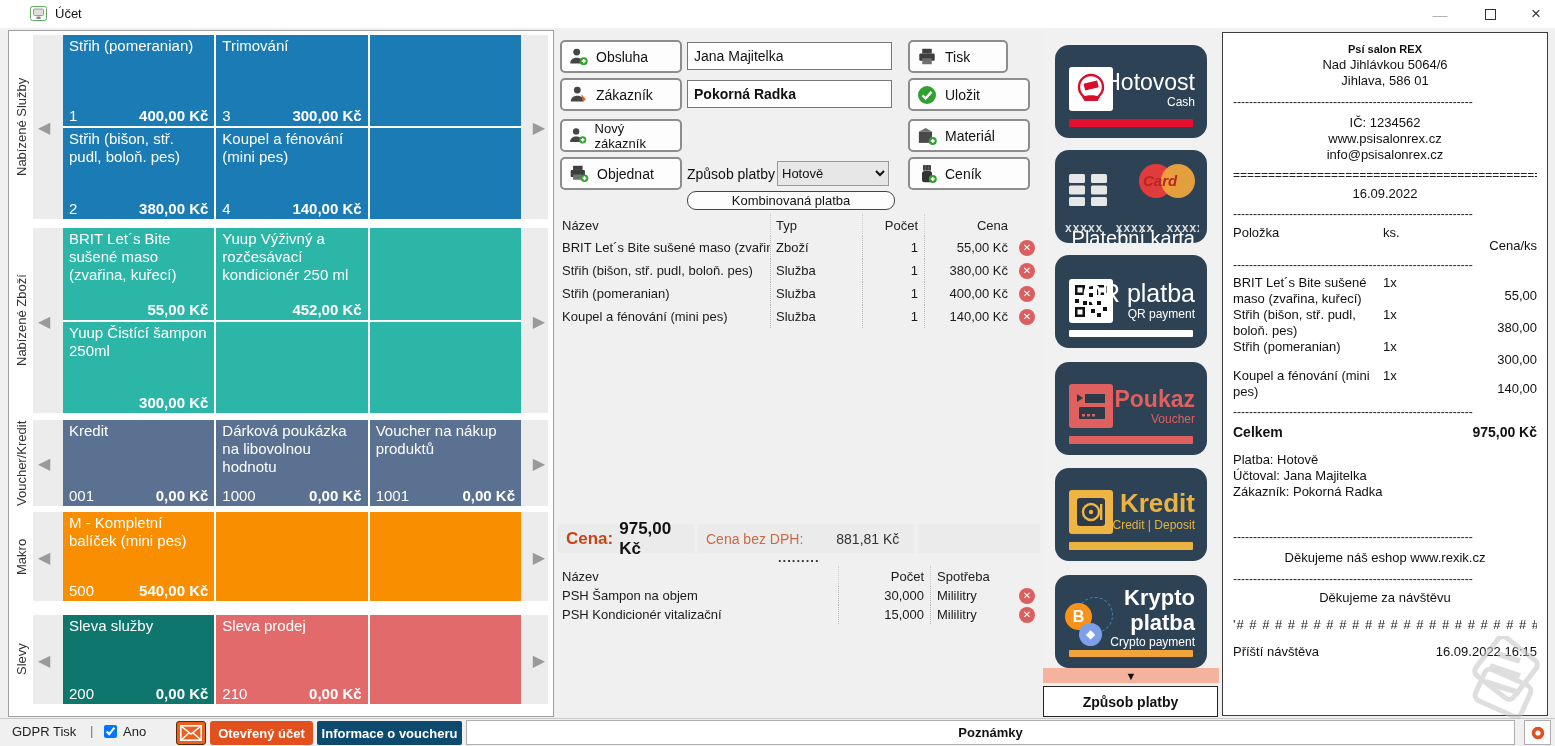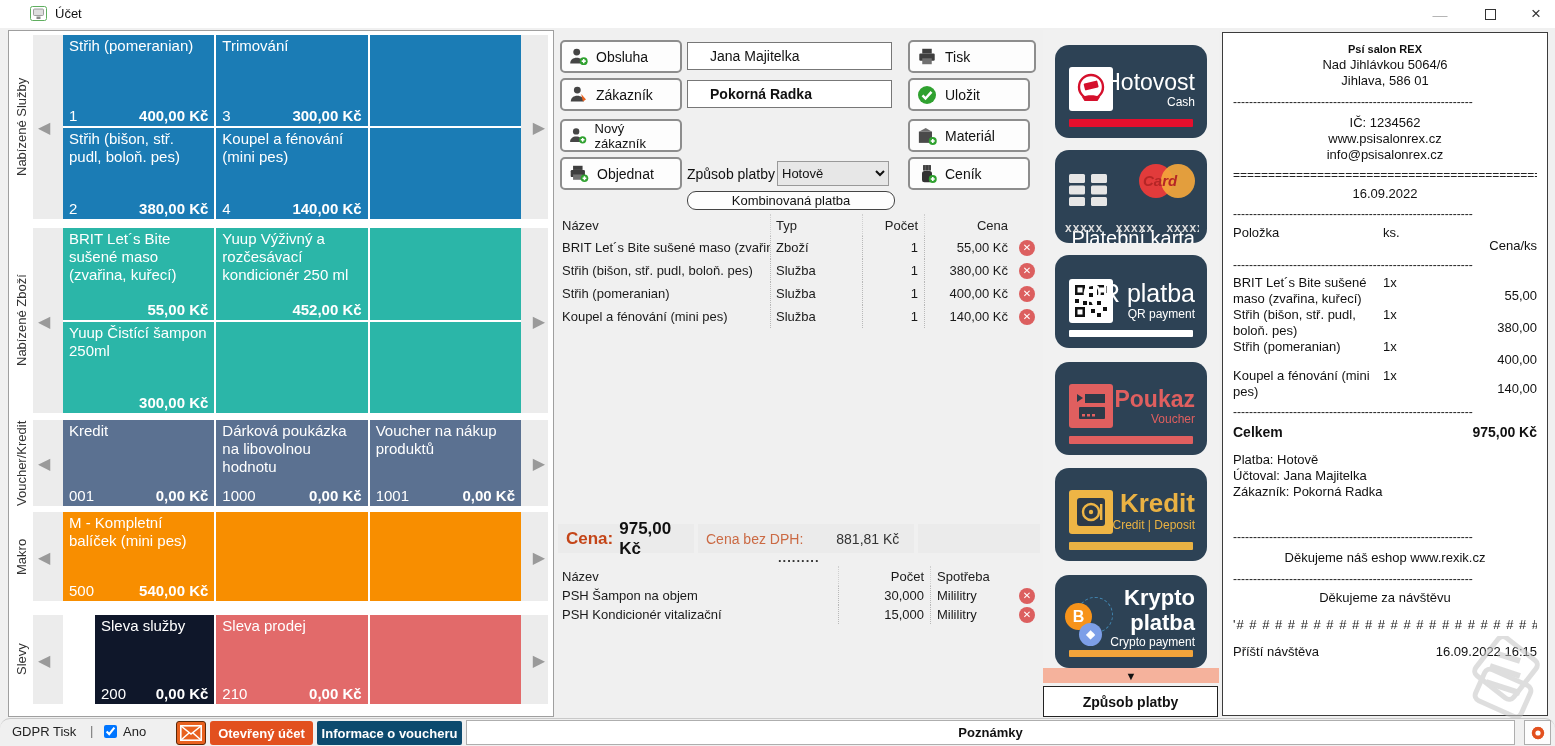--- a/index.html
+++ b/index.html
@@ -26,21 +26,21 @@
   .arrow-l { left:5px; }
   .arrow-r { right:3px; }
   .tiles { position:absolute; left:30px; top:0; bottom:0; width:458px; display:grid; grid-template-columns:repeat(3,1fr); gap:2px; background:#fff; }
   .tile { position:relative; color:#fff; overflow:hidden; }
   .tile-name { padding:2px 6px 0 6px; font-size:15px; line-height:1.2; }
   .tile-foot { position:absolute; left:6px; right:6px; bottom:2px; display:flex; justify-content:space-between; font-size:15px; }
   .tile-price { font-weight:bold; }
 
   
   .btn-ui { position:absolute; display:flex; align-items:center; gap:8px; background:#fdfdfd; border:2px solid #8d8d8d; border-radius:5px; padding:0 7px; font-size:14px; color:#111; height:33px; }
-  .txt-input { position:absolute; height:28px; border:1px solid #777; background:#fff; font-size:14px; padding:0 22px; font-family:inherit; color:#111; }
+  .txt-input { position:absolute; height:28px; border:1px solid #777; background:#fff; font-size:14px; padding:0 6px; font-family:inherit; color:#111; }
   .bold-input { font-weight:bold; }
   #lbl-zpusob { position:absolute; left:687px; top:166px; font-size:14px; color:#111; }
   #sel-platba { position:absolute; left:777px; top:161px; width:112px; height:25px; font-size:13px; font-family:inherit; background:#e7e7e7; border:1px solid #999; color:#111; }
   #btn-komb { position:absolute; left:687px; top:191px; width:208px; height:19px; border:1px solid #444; border-radius:9px; background:#fdfdfd; font-size:13px; color:#111; display:flex; align-items:center; justify-content:center; }
 
   
   #items-table { position:absolute; left:558px; top:214px; width:482px; font-size:13px; color:#1a1a1a; }
   .trow { display:flex; align-items:center; height:23px; }
   .thead { height:22px; color:#222; }
   .c-name { width:212px; padding-left:4px; overflow:hidden; white-space:nowrap; }
@@ -84,21 +84,21 @@
   .r-center { text-align:center; line-height:16px; }
   .r-line { overflow:hidden; white-space:nowrap; line-height:14px; font-size:12px; color:#222; }
   .r-cols { display:flex; line-height:16px; }
   .r-c1 { width:150px; }
   .r-c2 { width:60px; }
   .r-c3 { flex:1; text-align:right;margin-top:13px; }
   .r-item { display:flex; line-height:16px; }
   .r-bold { font-weight:bold; }
 
   
-  #bottombar { position:absolute; left:0; top:718px; width:1555px; height:28px; background:#f0f0f0; border-top:1px solid #c9c9c9; font-size:13px; color:#222;border-radius:10px; }
+  #bottombar { position:absolute; left:0; top:718px; width:1555px; height:28px; background:#f0f0f0; border-top:1px solid #c9c9c9; font-size:13px; color:#222; }
   #gdpr-label { position:absolute; left:12px; top:5px; }
   #gdpr-sep { position:absolute; left:90px; top:4px; color:#777; }
   #gdpr-check { position:absolute; left:104px; top:6px; }
   #gdpr-ano { position:absolute; left:123px; top:5px; }
   #btn-envelope { position:absolute; left:176px; top:2px; width:30px; height:24px; background:#e8611f; border:1px solid #5c2807; border-radius:3px; display:flex; align-items:center; justify-content:center; }
   #tab-open { position:absolute; left:210px; top:2px; width:103px; height:24px; background:#e2501e; border-radius:3px; color:#fff; font-weight:bold; display:flex; align-items:center; justify-content:center; }
   #tab-voucher { position:absolute; left:317px; top:2px; width:145px; height:24px; background:#0c4a6e; border-radius:2px; color:#fff; font-weight:bold; display:flex; align-items:center; justify-content:center; }
   #notes-field { position:absolute; left:466px; top:1px; width:1049px; height:25px; background:#fff; border:1px solid #aeaeae; display:flex; align-items:center; justify-content:center; font-weight:bold; color:#111; }
   #btn-gear { position:absolute; left:1524px; top:1px; width:27px; height:25px; background:#fdfdfd; border:1px solid #aeaeae; display:flex; align-items:center; justify-content:center; }
 
@@ -247,21 +247,21 @@
       </div>
       <div class="arrow arrow-r" data-interactable="true">▶</div>
     </div>
   </div>
 
   <div class="cat" style="top:584px;height:89px;" data-interactable="false">
     <div class="cat-label" data-interactable="false">Slevy</div>
     <div class="band" data-interactable="false">
       <div class="arrow arrow-l" data-interactable="true">◀</div>
       <div class="tiles" data-interactable="false">
-        <div class="tile" data-interactable="true" style="background-color: #0f172a; margin-left: 32px;">
+        <div class="tile" data-interactable="true" style="background-color: #0f766e;">
           <div class="tile-name" data-interactable="false">Sleva služby</div>
           <div class="tile-foot">
               <span data-interactable="false">200</span>
               <span class="tile-price" data-interactable="false">0,00 Kč</span>
             </div>
         </div>
         <div class="tile" data-interactable="true" style="background-color: rgb(226, 106, 106);">
           <div class="tile-name" data-interactable="false">Sleva prodej</div>
           <div class="tile-foot">
               <span data-interactable="false">210</span>
@@ -278,21 +278,21 @@
 <div class="btn-ui" style="left:560px;top:40px;width:122px;" data-interactable="true">
   <svg width="19" height="19" viewBox="0 0 16 16" data-interactable="false">
       <circle cx="6.5" cy="4.3" r="2.9" fill="#454545"></circle>
       <path d="M1 13.8c0-3 2.4-4.8 5.5-4.8s5.5 1.8 5.5 4.8z" fill="#454545"></path>
       <circle cx="12.4" cy="11.9" r="3.3" fill="#2fa12f"></circle>
       <path d="M12.4 10.2v3.4M10.7 11.9h3.4" stroke="#fff" stroke-width="1.3"></path>
     </svg>
   <span data-interactable="false">Obsluha</span>
 </div>
 <input class="txt-input" style="left: 687px; top: 42px; width: 205px;" data-interactable="true" value="Jana Majitelka">
-<div class="btn-ui" style="left:908px;top:40px;width:128px;" data-interactable="true">
+<div class="btn-ui" style="left:908px;top:40px;width:100px;" data-interactable="true">
   <svg width="20" height="19" viewBox="0 0 16 16" data-interactable="false">
       <rect x="4" y="1.5" width="8" height="4" fill="#3e3e3e"></rect>
       <rect x="1.5" y="5.5" width="13" height="6" rx="1" fill="#3e3e3e"></rect>
       <rect x="4" y="9.5" width="8" height="5" fill="#707070"></rect>
     </svg>
   <span data-interactable="false">Tisk</span>
 </div>
 
 <div class="btn-ui" style="left:560px;top:78px;width:122px;" data-interactable="true">
   <svg width="19" height="19" viewBox="0 0 16 16" data-interactable="false">
@@ -566,21 +566,21 @@
     <div class="r-c3" data-interactable="false">55,00</div>
   </div>
   <div class="r-item" data-interactable="false">
     <div class="r-c1" data-interactable="false">Střih (bišon, stř. pudl, boloň. pes)</div>
     <div class="r-c2" data-interactable="false">1x</div>
     <div class="r-c3" data-interactable="false">380,00</div>
   </div>
   <div class="r-item" data-interactable="false">
     <div class="r-c1" data-interactable="false">Střih (pomeranian)</div>
     <div class="r-c2" data-interactable="false">1x</div>
-    <div class="r-c3" data-interactable="false">400,00</div>
+    <div class="r-c3" data-interactable="false">300,00</div>
   </div>
   <div class="r-item" data-interactable="false">
     <div class="r-c1" data-interactable="false">Koupel a fénování (mini pes)</div>
     <div class="r-c2" data-interactable="false">1x</div>
     <div class="r-c3" data-interactable="false">140,00</div>
   </div>
   <div class="r-line" style="margin-top:5px;" data-interactable="false">------------------------------------------------------------</div>
   <div class="r-item r-bold" style="margin-top:5px;font-size:14px;" data-interactable="false">
     <div style="flex:1;" data-interactable="false">Celkem</div>
     <div data-interactable="false">975,00 Kč</div>

